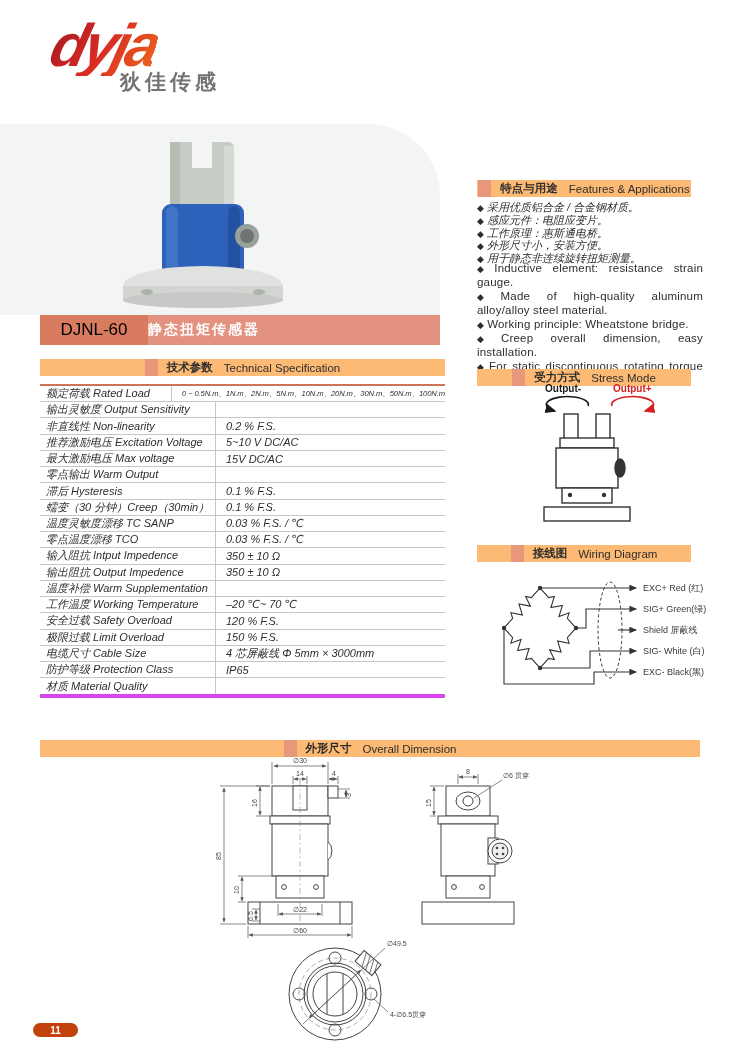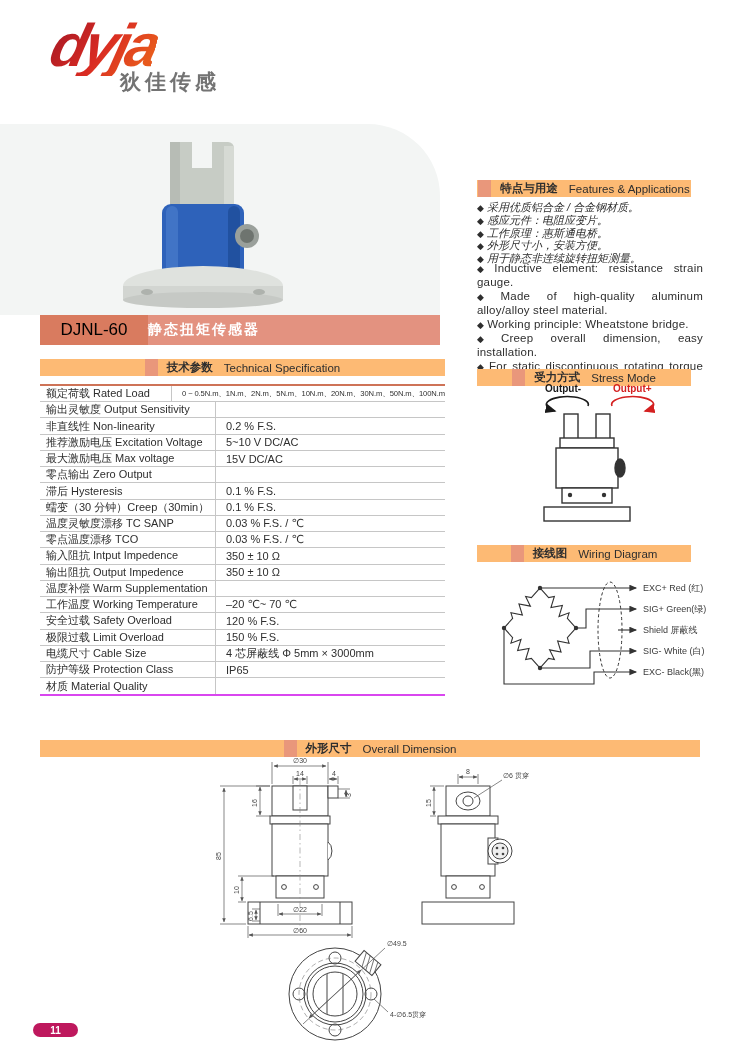--- a/index.html
+++ b/index.html
@@ -32,35 +32,35 @@
   
   .feat-cn { position:absolute; left:477px; top:202px; width:224px; font-size:11px; line-height:11.8px;font-style:italic; }
   .feat-en { position:absolute; left:477px; top:262px; width:226px; font-size:11.5px; line-height:13.4px; text-align:justify; letter-spacing:0.2px; }
   .feat-line { margin:0; }
   .bullet { margin-right:3px; font-size:9px; }
   
   .banner { position:absolute; left:40px; top:315px; width:400px; height:30px; display:flex; }
   .banner-model { width:108px; background:#d97b5f; color:#000000; font-size:17px; display:flex; align-items:center; justify-content:center; }
   .banner-name  { flex:1; background:#e39280; color:#fff; font-size:14px; font-weight:700; letter-spacing:2px; display:flex; align-items:center; padding-left:0; }
   
-  .spec-table { position:absolute; left:40px; top:384px; width:405px; border-top:2px solid #ce7357; border-bottom:2px solid #d946ef; }
+  .spec-table { position:absolute; left:40px; top:384px; width:405px; border-top:2px solid #ce7357; border-bottom:4px solid #d946ef;font-style:italic; }
   .spec-row { display:flex; align-items:stretch; height:16.24px; border-bottom:1px solid #c6c6c6; }
   .spec-row:last-child { border-bottom:none; }
   .spec-row .lbl { width:176px; padding-left:6px; border-right:1px solid #c6c6c6; font-size:11px; display:flex; align-items:center; white-space:nowrap; }
   .spec-row .val { flex:1; padding-left:10px; font-size:11px; display:flex; align-items:center; white-space:nowrap; }
   .spec-row.sm .val { font-size:7.6px; letter-spacing:-0.1px; }
   
   .stress-svg { position:absolute; left:500px; top:380px; }
   .wiring-svg { position:absolute; left:468px; top:566px; }
   .dim-svg    { position:absolute; left:200px; top:754px; }
   .sensor-svg { position:absolute; left:112px; top:12px; }
   
   .page-pill {
     position:absolute; left:33px; top:1023px; width:45px; height:14px;
-    background:#be185d; border-radius:8px; color:#fff; font-size:10px; font-weight:700;
+    background:#c2410c; border-radius:8px; color:#fff; font-size:10px; font-weight:700;
     display:flex; align-items:center; justify-content:center;
   }
   svg text { font-family:"Liberation Sans","DejaVu Sans",sans-serif; }
 </style>
 </head>
 <body>
 
 <div id="page">
 
   <div class="logo">
@@ -162,21 +162,21 @@
         <div class="val">5~10 V  DC/AC</div>
       </div>
 
       <div class="spec-row">
         <div class="lbl">最大激励电压 Max voltage</div>
         <div class="val">15V  DC/AC</div>
       </div>
 
 
       <div class="spec-row">
-        <div class="lbl">零点输出 Zero Output</div>
+        <div class="lbl">零点输出 Warm Output</div>
       </div>
 
       <div class="spec-row">
         <div class="lbl">滞后 Hysteresis</div>
         <div class="val">0.1 % F.S.</div>
       </div>
 
       <div class="spec-row">
         <div class="lbl">蠕变（30 分钟）Creep（30min）</div>
         <div class="val">0.1 % F.S.</div>

